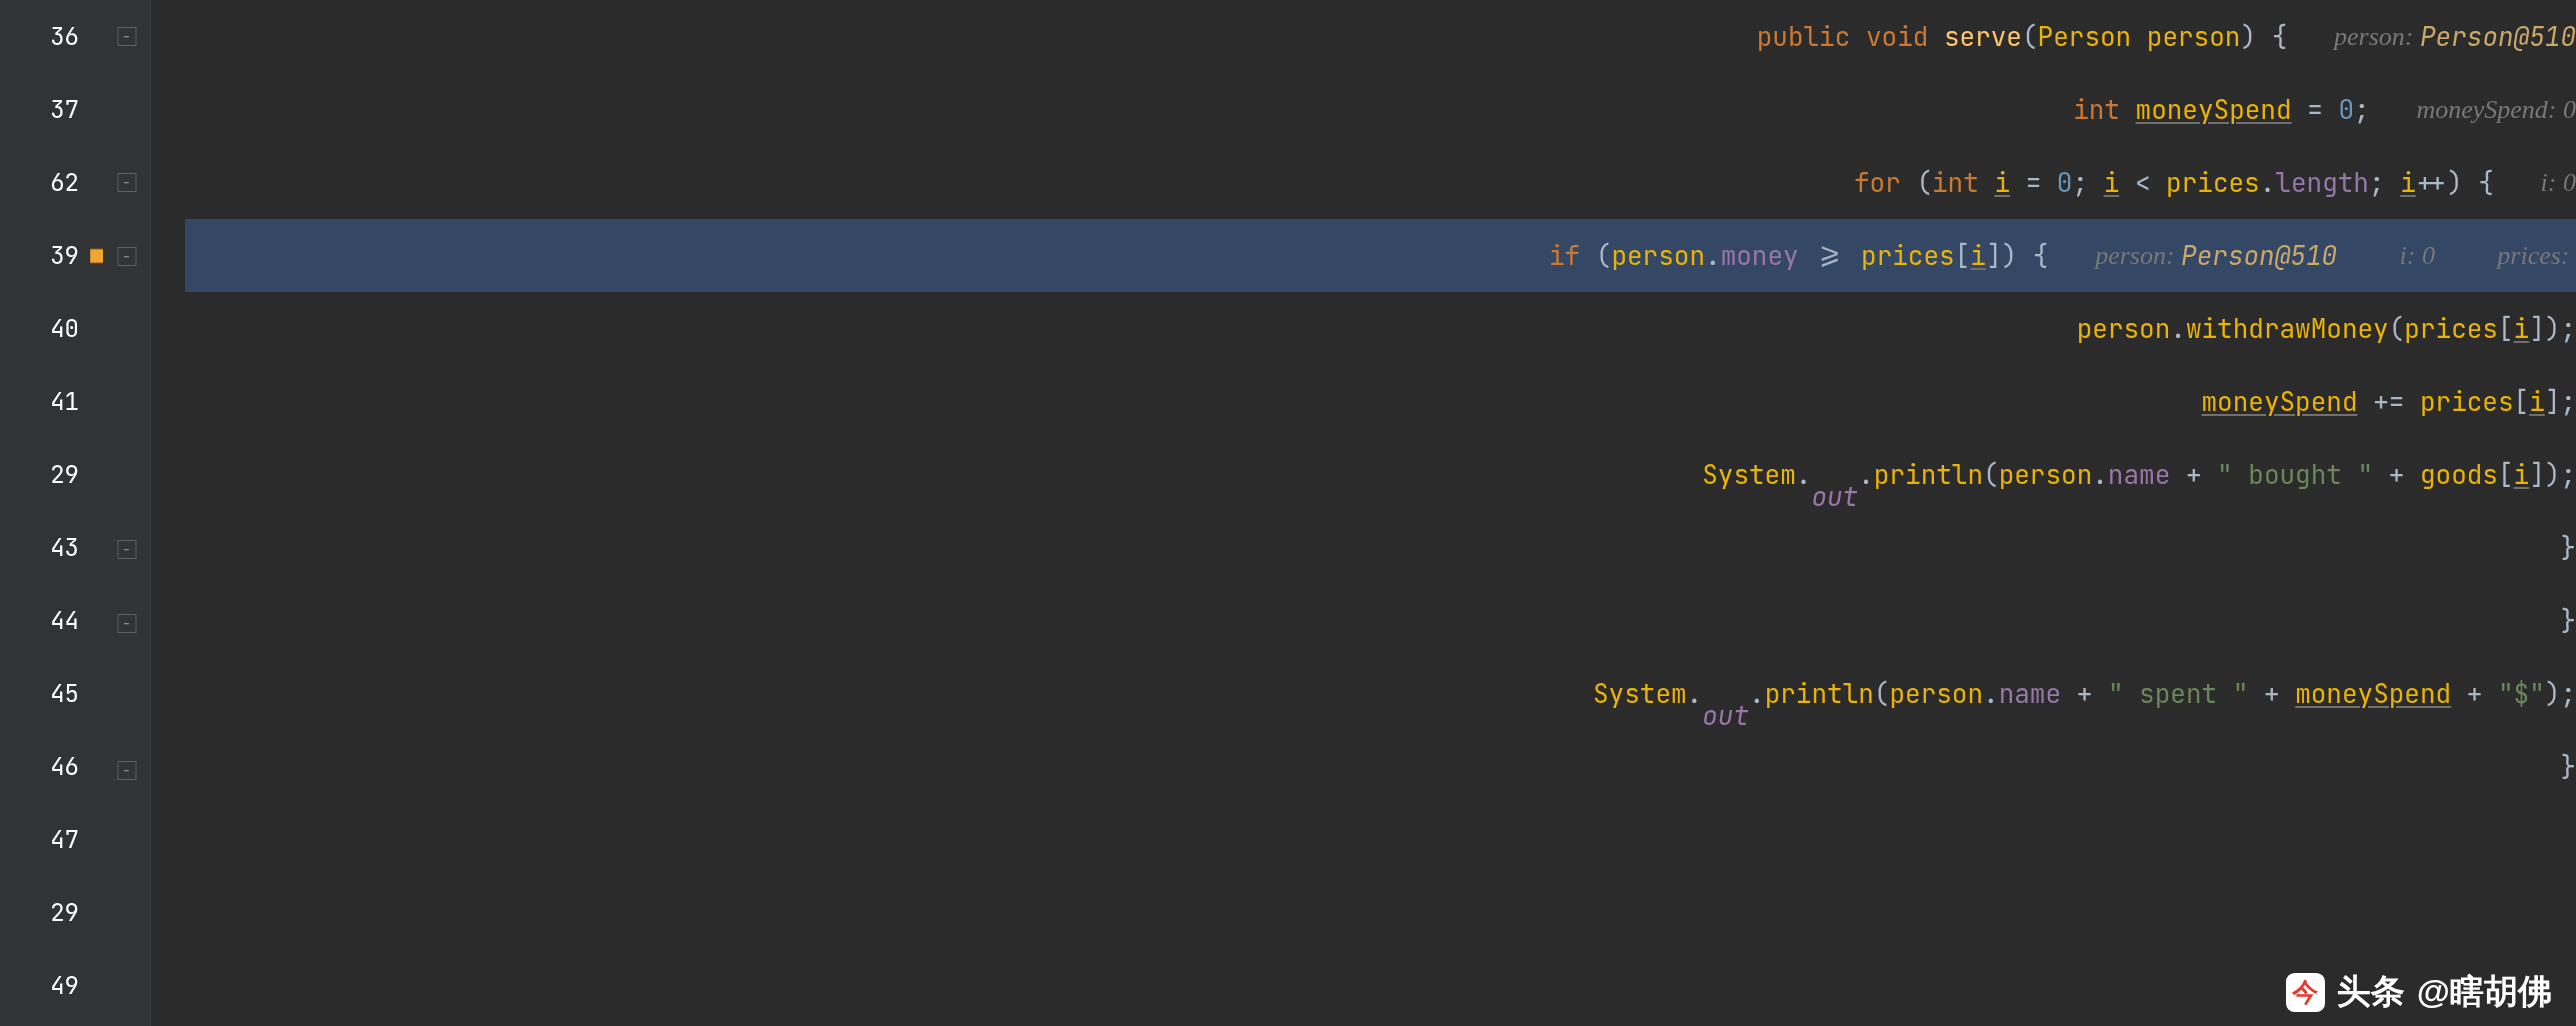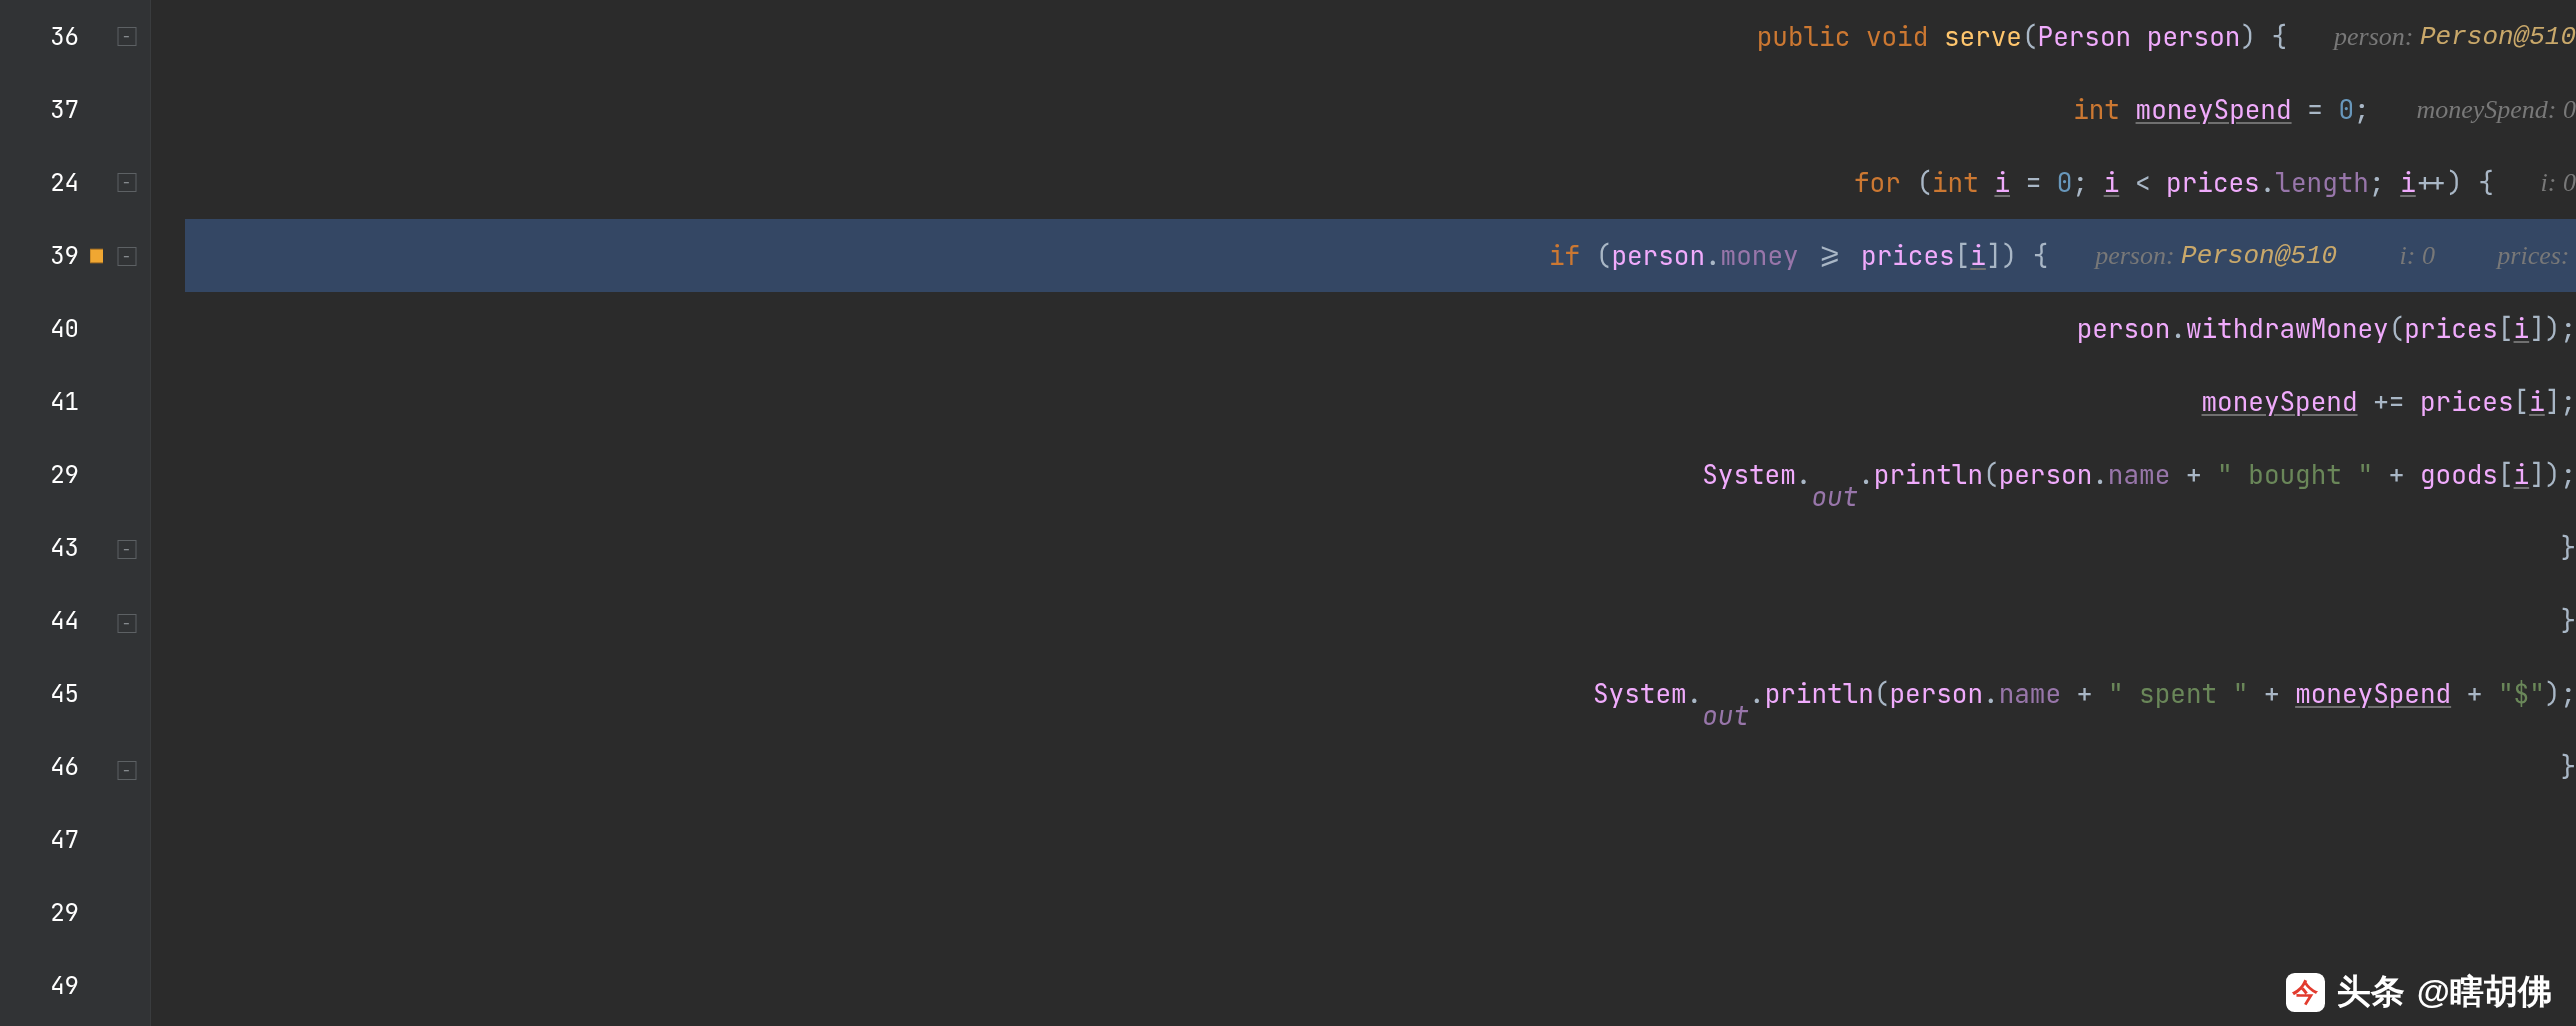--- a/index.html
+++ b/index.html
@@ -72,29 +72,29 @@
     white-space: pre;
     position: relative;
     justify-content: flex-end;
   }
   .code-line.current {
     background: #344764;
   }
   
   .kw   { color: #cc7832; }         
   .mth  { color: #ffc66d; }         
-  .id   { color: #f0abfc; }         
+  .id   { color: #eab308; }         
   .num  { color: #6897bb; }         
   .str  { color: #6a8759; }         
   .fld  { color: #9876aa; }         
   .op   { color: #a9b7c6; }         
   .par  { color: #a9b7c6; }         
   .stat { color: #9876aa; font-style: italic; margin-top: 44px; }  
   .hint { color: #787878; font-style: italic; font-family: Liberation Serif, serif; }  
-  .hintv{ color: #c9a86a; font-style: italic; font-family: Liberation Mono, monospace; }  
+  .hintv{ color: #c9a86a; font-style: italic; }  
   .ul   { text-decoration: underline; text-decoration-color: #707070; text-underline-offset: 3.4px; }
   
   .watermark {
     position: absolute;
     right: 24px;
     bottom: 12px;
     display: flex;
     align-items: center;
     gap: 12px;
     color: #ffffff;
@@ -115,21 +115,21 @@
 <div class="editor">
 
   <div class="gutter">
     <div class="gutter-line">
         <span>36</span>
       </div>
     <div class="gutter-line">
         <span>37</span>
       </div>
     <div class="gutter-line">
-        <span>24</span>
+        <span>62</span>
       </div>
     <div class="gutter-line">
       <span>39</span>
       <svg class="exec-arrow" viewBox="0 0 36 28">
         <polygon points="0,6 18,6 18,0 36,14 18,28 18,22 0,22" fill="#f0a732" stroke="#b8781f" stroke-width="1"></polygon>
       </svg>
     </div>
     <div class="gutter-line">
         <span>40</span>
       </div>

